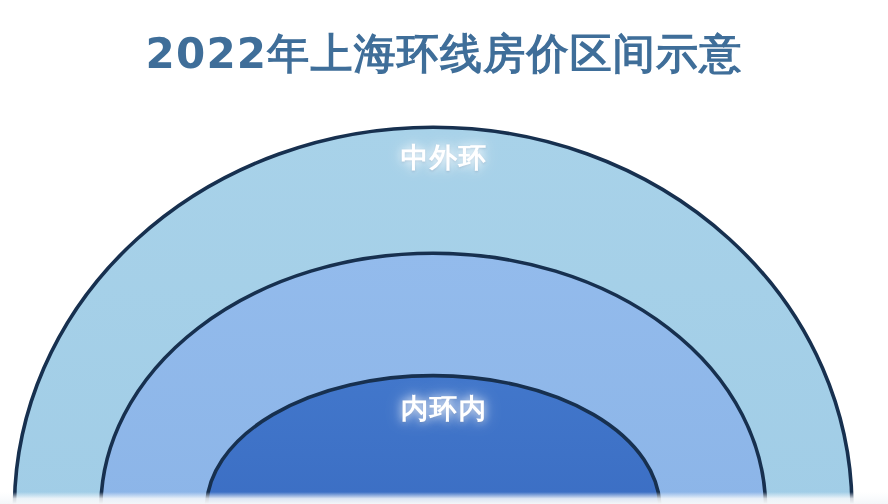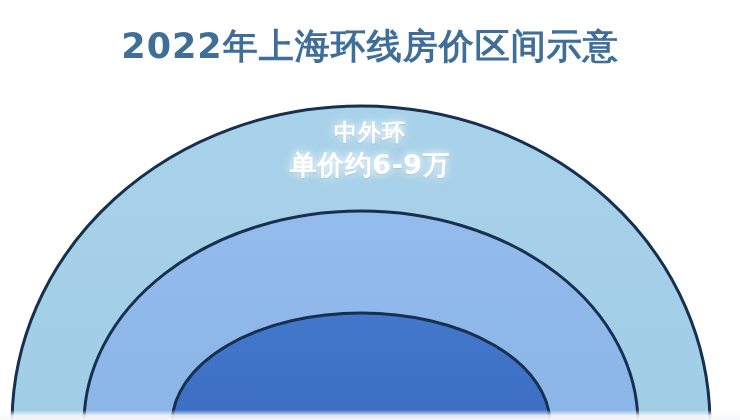--- a/index.html
+++ b/index.html
@@ -133,24 +133,24 @@
       <ellipse class="band-middle" cx="361" cy="424" rx="277" ry="213" fill="url(#gradMiddle)" stroke="#17304f" stroke-width="3"></ellipse>
 
       <ellipse class="band-inner" cx="361" cy="424" rx="189" ry="111" fill="url(#gradInner)" stroke="#17304f" stroke-width="3"></ellipse>
     </svg>
   </div>
 
   <div class="ring-labels">
 
     <div class="ring-label label-outer">
       <span class="ring-name">中外环</span>
-      <span class="ring-price">单价约6-9万</span>
     </div>
 
 
     <div class="ring-label label-inner">
+      <span class="ring-name">内环内</span>
     </div>
 
   </div>
 
   <div class="bottom-haze"></div>
 
 </div>
 
 </body></html>

